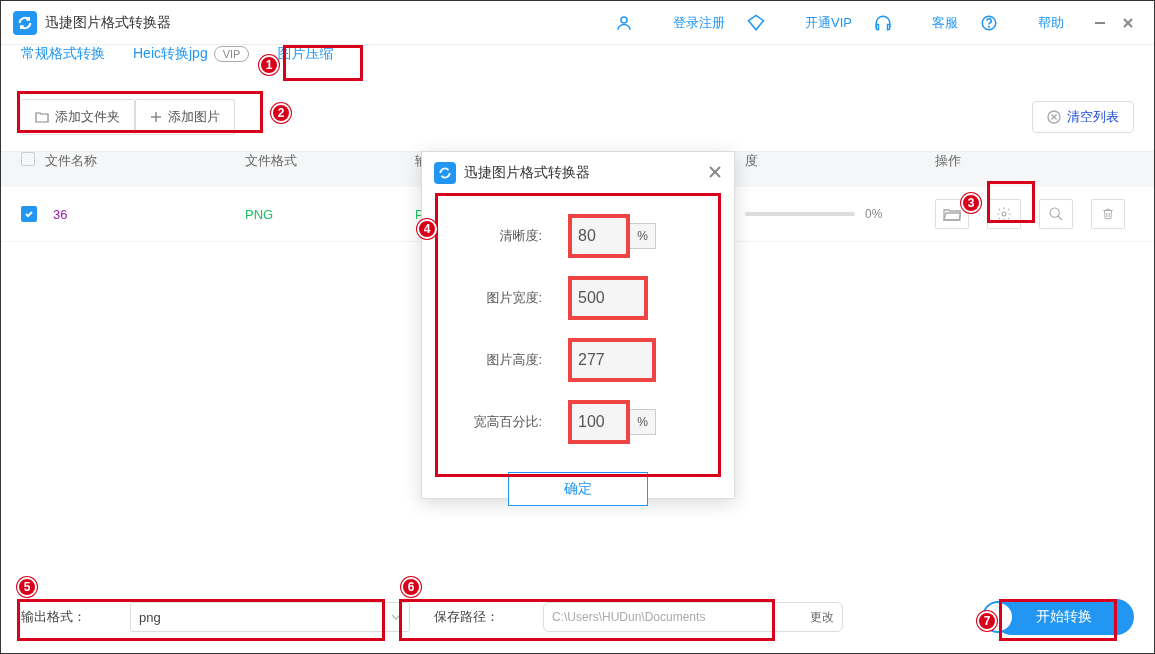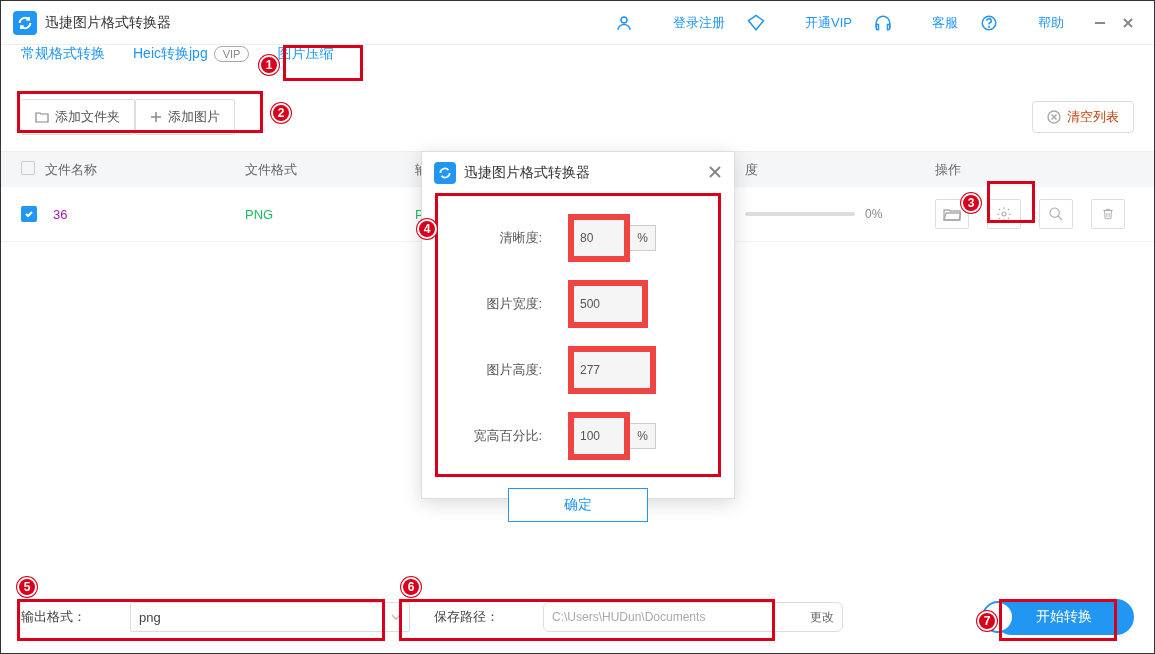--- a/index.html
+++ b/index.html
@@ -14,23 +14,23 @@
   .titlebar .tb-item svg { margin-right: 4px; }
   .titlebar .win-btn { width: 28px; height: 28px; display: flex; align-items: center; justify-content: center; color: #888; cursor: pointer; }
 
   .tabs { height: 46px; display: flex; align-items: flex-start; padding: 0 20px; gap: 28px; position: relative; }
   .tabs .tab { color: #2196f3; font-size: 14px; cursor: pointer; display: flex; align-items: center; gap: 6px; }
   .vip-badge { border: 1px solid #aaa; border-radius: 10px; font-size: 11px; padding: 1px 8px; color: #888; }
 
   .toolbar { display: flex; align-items: center; padding: 8px 20px 16px; }
   .btn-out { border: 1px solid #ddd; background: #fff; padding: 8px 14px; font-size: 13px; color: #555; cursor: pointer; display: inline-flex; align-items: center; gap: 6px; border-radius: 2px; }
   .toolbar .spacer { flex: 1; }
-  .btn-clear { border: 1px solid #ddd; border-radius: 4px; padding: 6px 14px; color: #c2410c; font-size: 13px; cursor: pointer; display: inline-flex; align-items: center; gap: 6px; background: #fff; }
-
-  .table-header { display: flex; align-items: center; background: #f5f6f7; height: 36px; padding: 0 20px; font-size: 13px; color: #666; border-top: 1px solid #eee; }
+  .btn-clear { border: 1px solid #ddd; border-radius: 4px; padding: 6px 14px; color: #1d4ed8; font-size: 13px; cursor: pointer; display: inline-flex; align-items: center; gap: 6px; background: #fff; }
+
+  .table-header { display: flex; align-items: flex-start; background: #f5f6f7; height: 36px; padding: 0 20px; font-size: 13px; color: #666; border-top: 1px solid #eee; }
   .table-header .col-check { width: 24px; }
   .col-name { width: 200px; }
   .col-fmt { width: 170px; }
   .col-outfmt { width: 330px; }
   .col-progress { width: 190px; }
   .col-op { flex: 1; text-align: left; }
 
   .table-row { display: flex; align-items: center; padding: 12px 20px; font-size: 13px; border-bottom: 1px solid #f3f3f3; }
   .table-row .checkbox { width: 16px; height: 16px; background: #2196f3; border-radius: 2px; display: flex; align-items: center; justify-content: center; }
   .table-row .checkbox svg { width: 10px; height: 10px; }
@@ -52,21 +52,21 @@
   .start-btn { background: #2196f3; color: #fff; font-size: 14px; border: none; border-radius: 20px 20px 20px 20px; height: 36px; width: 140px; cursor: pointer; position: relative; }
   .start-btn::before { content: ""; position: absolute; left: -12px; top: 50%; transform: translateY(-50%); width: 28px; height: 28px; border-radius: 50%; background: #fff; border: 2px solid #2196f3; display: block; }
 
   .dialog { position: absolute; left: 420px; top: 150px; width: 314px; height: 348px; background: #fff; border: 1px solid #ddd; box-shadow: 0 4px 18px rgba(0,0,0,0.15); }
   .dialog .dlg-title { height: 42px; display: flex; align-items: center; padding: 0 12px; font-size: 14px; color: #333; }
   .dialog .dlg-title .logo { width: 22px; height: 22px; background: #2196f3; border-radius: 4px; display: flex; align-items: center; justify-content: center; margin-right: 8px; }
   .dialog .dlg-close { margin-left: auto; color: #888; cursor: pointer; font-size: 18px; }
   .dialog .dlg-body { padding: 20px 30px; }
   .dlg-row { display: flex; align-items: center; margin-bottom: 18px; font-size: 13px; color: #555; }
   .dlg-row .lbl { width: 90px; text-align: right; margin-right: 26px; }
-  .dlg-input { width: 62px; height: 26px; border: 6px solid #ef4444; background: #f5f5f5; padding: 18px 6px; font-size: 12px; color: #555; }
+  .dlg-input { width: 62px; height: 26px; border: 4px solid #ef4444; background: #f5f5f5; padding: 18px 6px; font-size: 16px; color: #555; }
   .dlg-unit { width: 26px; height: 26px; border: 1px solid #ccc; border-left: none; background: #f5f5f5; display: inline-flex; align-items: center; justify-content: center; font-size: 12px; color: #555; }
   .dlg-confirm { display: block; margin: 28px auto 0; width: 140px; height: 34px; border: 1px solid #2196f3; background: #fff; color: #2196f3; font-size: 14px; cursor: pointer; }
 
   .red-box { position: absolute; border: 3px solid #d9001b; pointer-events: none; }
   .callout { position: absolute; width: 20px; height: 20px; border-radius: 50%; background: #d9001b; color: #fff; font-size: 12px; font-weight: bold; display: flex; align-items: center; justify-content: center; border: 2px solid #fff; box-shadow: 0 0 0 1px #d9001b; pointer-events: none; }
 
   .chk-outline { width: 14px; height: 14px; border: 1px solid #ccc; border-radius: 2px; display: inline-block; }
 </style>
 </head>
 <body>

